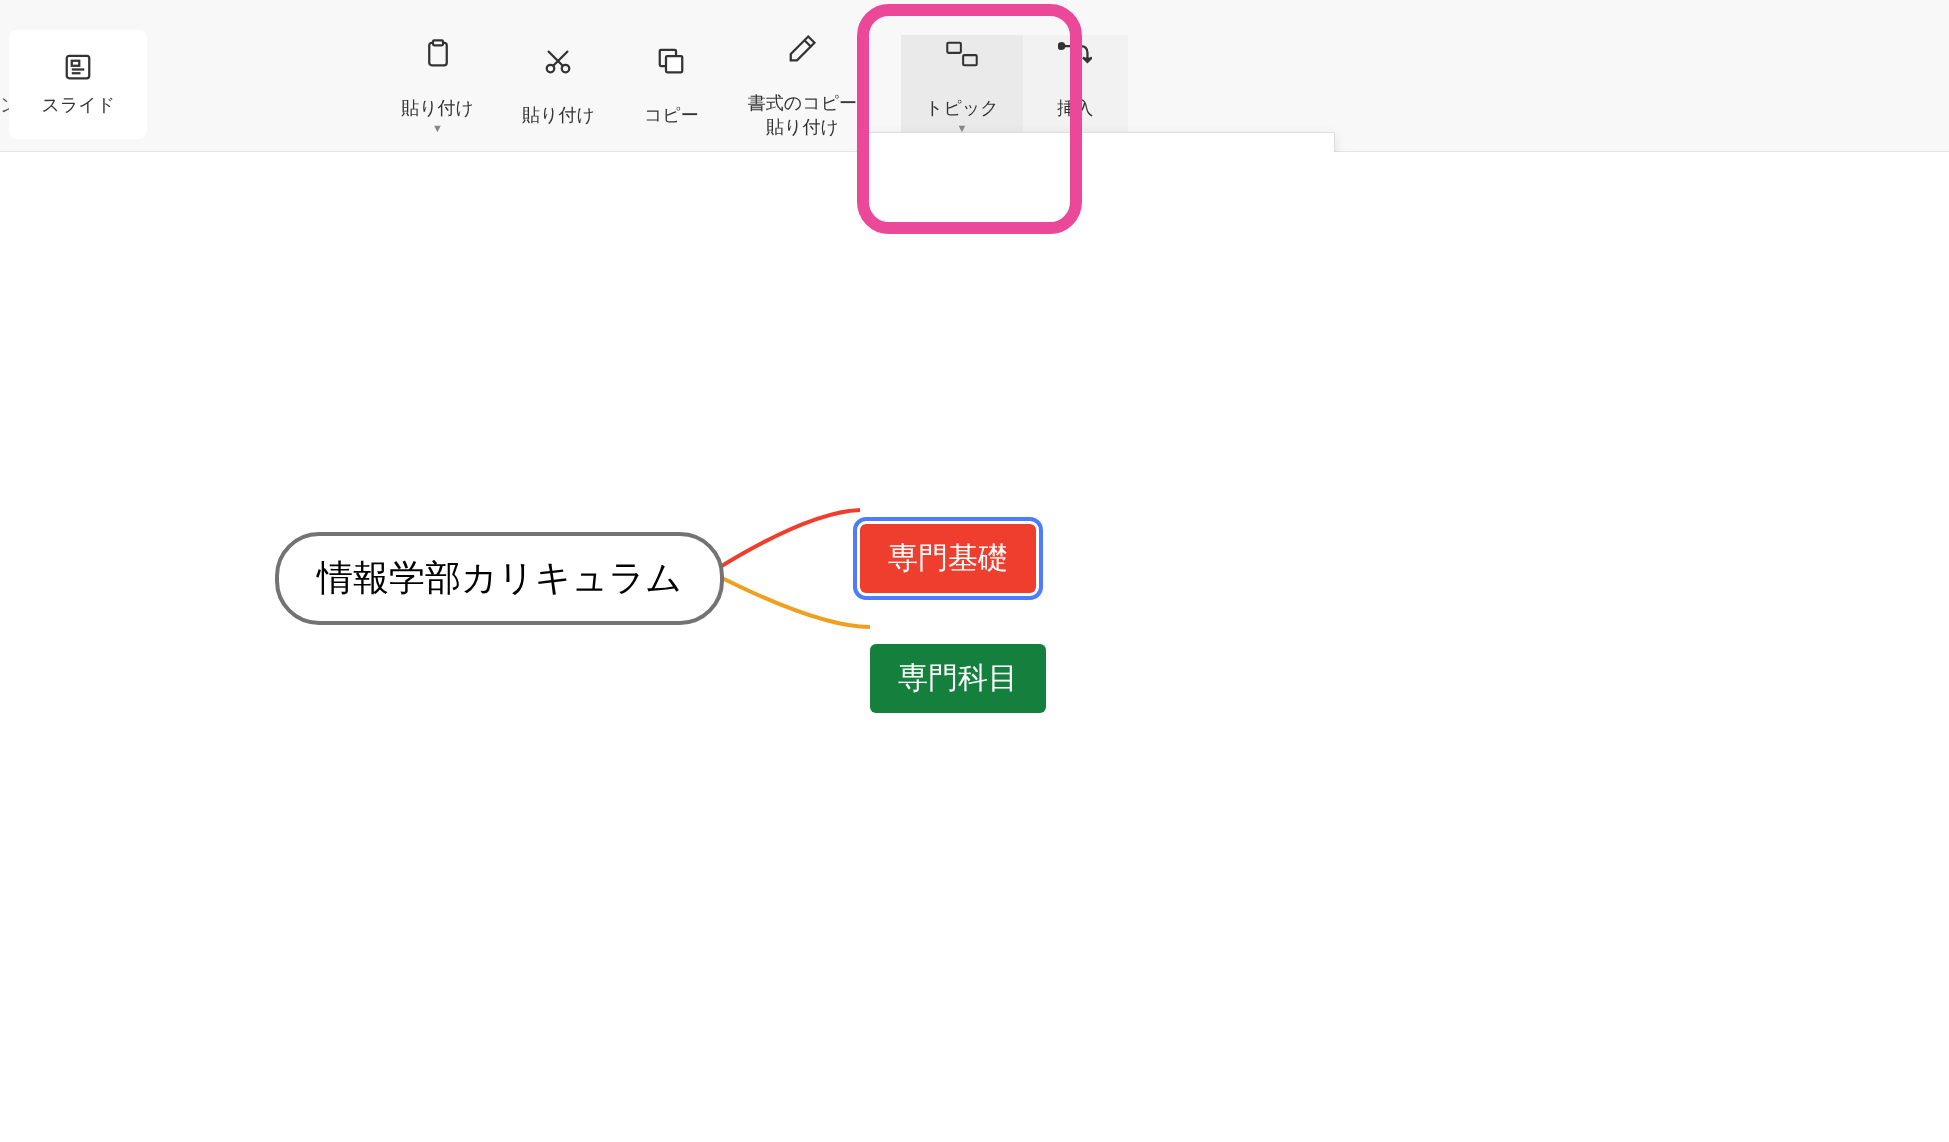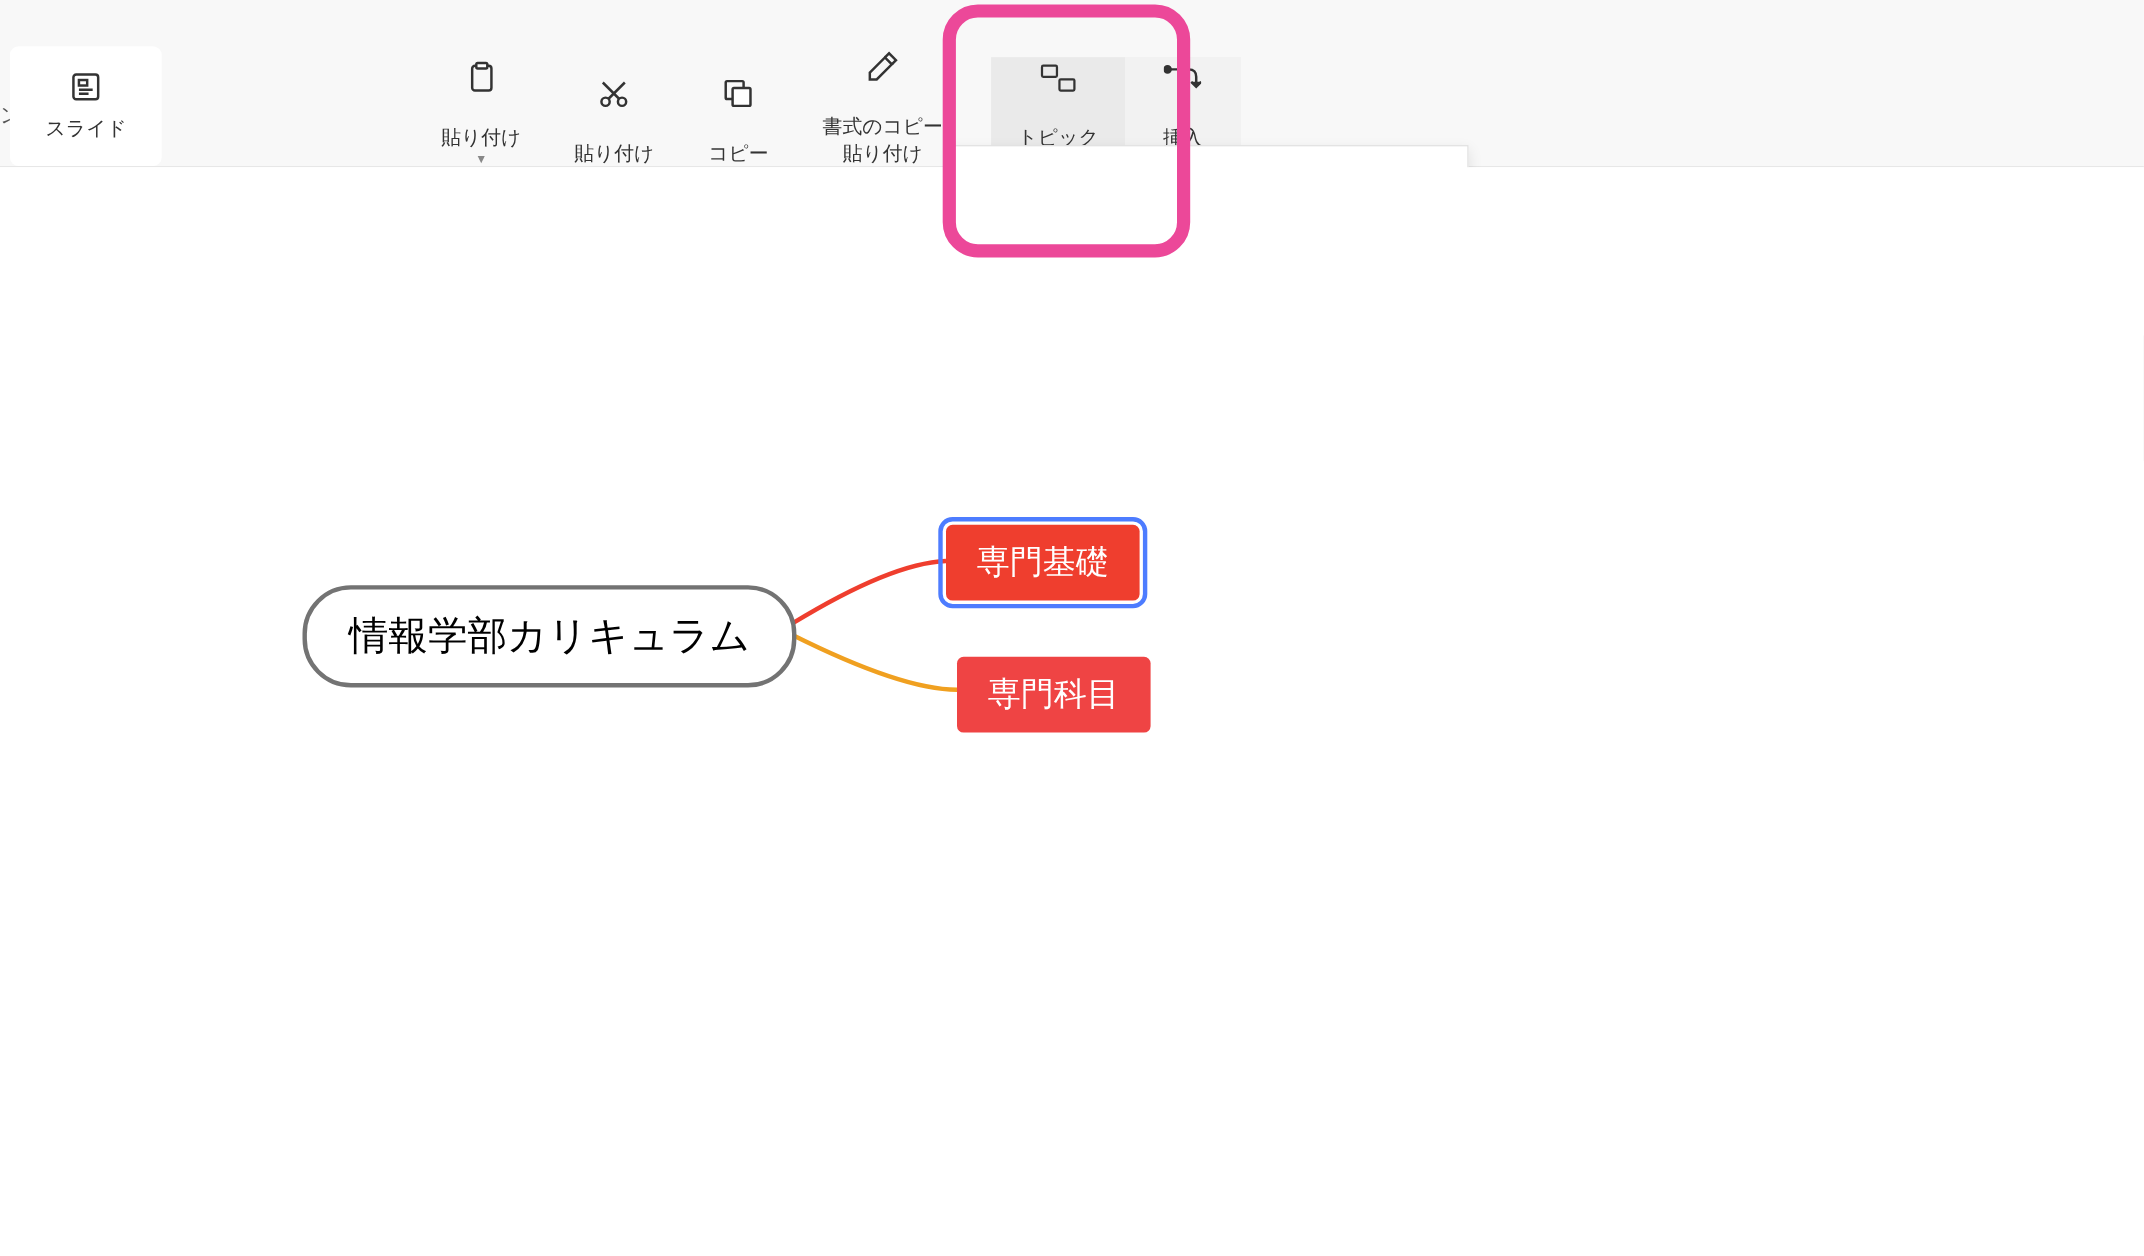--- a/index.html
+++ b/index.html
@@ -1,19 +1,19 @@
 <!DOCTYPE html>
 <html><head>
   <meta charset="utf-8">
   <style>
     * { margin: 0; padding: 0; box-sizing: border-box; font-family: -apple-system, BlinkMacSystemFont, "Segoe UI", sans-serif; }
     body { background: #fff; overflow: hidden; }
     
     
-    .main-toolbar { display: flex; align-items: flex-end; background: #f8f8f8; border-bottom: 1px solid #e5e5e5; height: 152px; padding-top: 18px; }
+    .main-toolbar { display: flex; align-items: center; background: #f8f8f8; border-bottom: 1px solid #e5e5e5; height: 152px; padding-top: 18px; }
     .toolbar-item { display: flex; flex-direction: column; align-items: center; padding: 0 24px; min-width: 105px; cursor: pointer; }
     .toolbar-item.wide { min-width: 145px; }
     .toolbar-icon { height: 38px; display: flex; align-items: center; justify-content: center; color: #333; }
     .toolbar-label { font-size: 18px; color: #333; margin-top: 24px; text-align: center; line-height: 1.3; }
     .toolbar-dropdown-caret { font-size: 11px; color: #888; margin-top: 2px; }
     
     .slide-box { background: #fff; border-radius: 8px; padding: 18px 32px 22px; display: flex; flex-direction: column; align-items: center; margin-left: -20px; margin-right: 30px; }
     .slide-box .toolbar-label { margin-top: 8px; }
     .partial-text { font-size: 19px; color: #555; align-self: center; margin-right: 10px; margin-top: 40px; }
     
@@ -51,24 +51,24 @@
     .color-a { position: relative; display: inline-block; }
     .color-a::after { content: ''; position: absolute; bottom: -3px; left: 0; right: 0; height: 4px; background: #ff3b30; }
     .shape-style-box { width: 30px; height: 30px; border: 2.5px solid #333; border-radius: 5px; }
     .fill-circle { width: 28px; height: 28px; border-radius: 50%; background: #ff3b30; }
     .border-icon { width: 28px; height: 28px; border: 2.5px solid #333; position: relative; }
     .border-icon::after { content: ''; position: absolute; right: -6px; bottom: -6px; width: 10px; height: 10px; border-radius: 50%; background: #888; }
     
     
     .canvas { position: relative; width: 100%; height: calc(100vh - 152px); background: #fff; }
     .central-node { position: absolute; border: 4px solid #737373; border-radius: 44px; padding: 18px 38px; font-size: 36px; font-family: serif; background: #fff; }
-    .child-node { position: absolute; padding: 14px 28px; font-size: 30px; font-family: serif; color: #fff; border-radius: 6px; }
+    .child-node { position: absolute; padding: 14px 28px; font-size: 30px; font-family: serif; color: #fff; border-radius: 6px; margin-top: 47px; }
     .child-node.red { background: #ef3e2e; }
     .child-node.selected { outline: 4px solid #4d7cff; outline-offset: 3px; }
-    .child-node.orange { background: #ef4444; }
+    .child-node.orange { background: #15803d; }
     
     svg.connectors { position: absolute; top: 0; left: 0; pointer-events: none; }
   </style>
 </head>
 <body>
 
 <div class="main-toolbar">
   <span class="partial-text">ン</span>
 
   <div class="slide-box">

